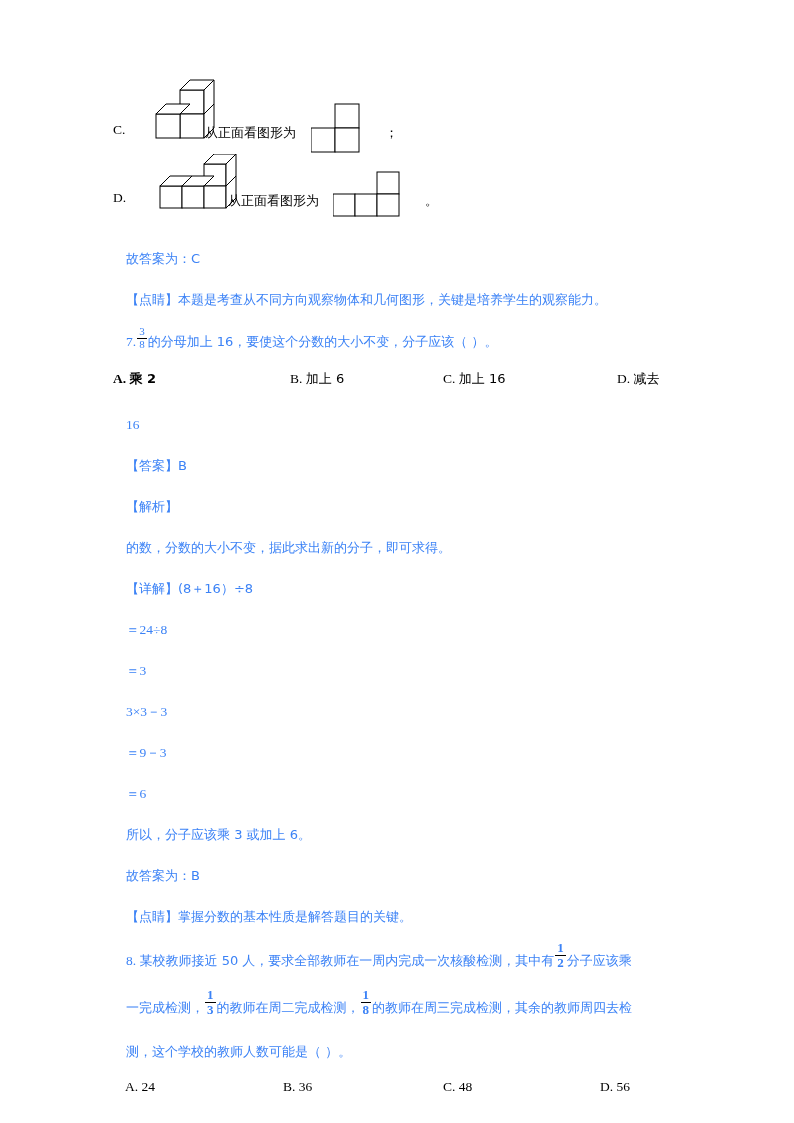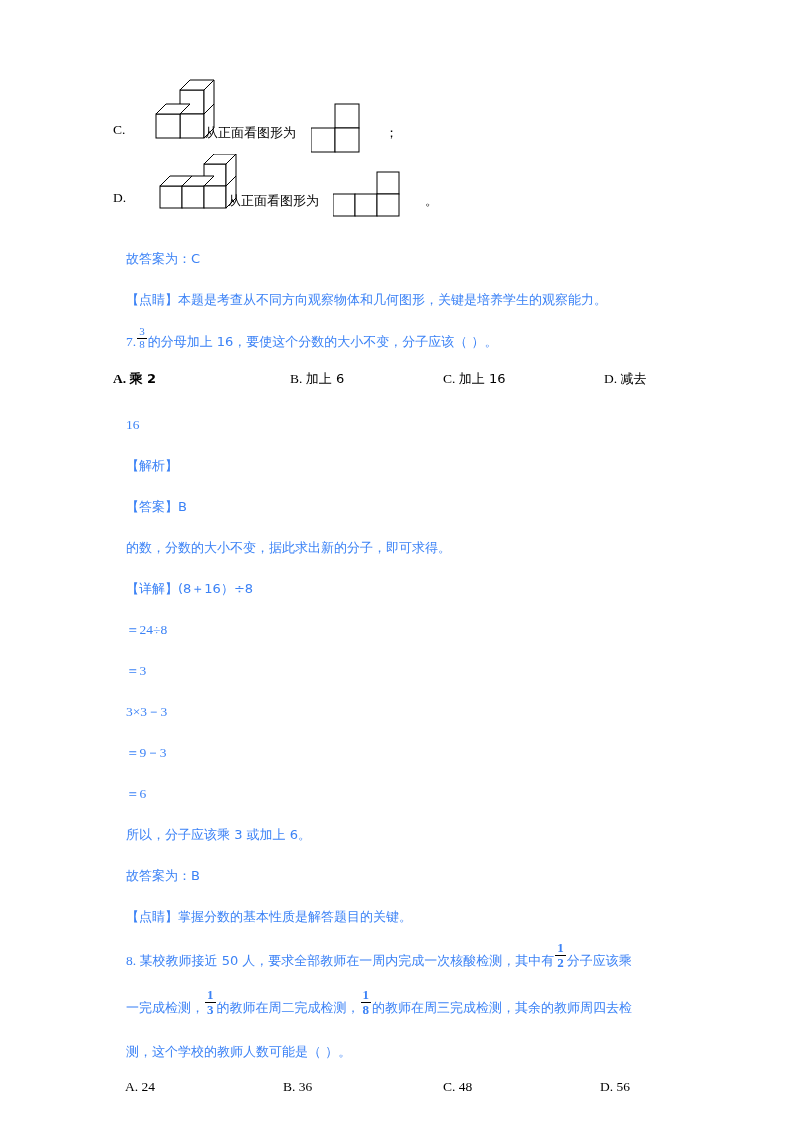--- a/index.html
+++ b/index.html
@@ -150,26 +150,26 @@
     <p class="line cn">【点睛】本题是考查从不同方向观察物体和几何图形，关键是培养学生的观察能力。</p>
 
     <p class="line" style="line-height:30px;">
       <span class="num">7.</span><span class="frac"><span class="n">3</span><span class="d">8</span></span><span class="cn">的分母加上 16，要使这个分数的大小不变，分子应该（      ）。</span>
     </p>
 
     <div class="opts">
       <span style="left:0px;font-weight:bold;"><span class="num">A.</span> <span class="cn">乘 2</span></span>
       <span style="left:177px;"><span class="num">B.</span> <span class="cn">加上 6</span></span>
       <span style="left:330px;"><span class="num">C.</span> <span class="cn">加上 16</span></span>
-      <span style="left:491px;"><span class="num">D.</span> <span class="cn">减去</span></span>
+      <span style="left:504px;"><span class="num">D.</span> <span class="cn">减去</span></span>
     </div>
     <p class="line num">16</p>
 
+    <p class="line cn">【答案】B</p>
     <p class="line cn">【解析】</p>
-    <p class="line cn">【答案】B</p>
     <p class="line cn">的数，分数的大小不变，据此求出新的分子，即可求得。</p>
     <p class="line cn">【详解】(8＋16）÷8</p>
     <p class="line num">＝24÷8</p>
     <p class="line num">＝3</p>
     <p class="line num">3×3－3</p>
     <p class="line num">＝9－3</p>
     <p class="line num">＝6</p>
     <p class="line cn">所以，分子应该乘 3 或加上 6。</p>
     <p class="line cn">故答案为：B</p>
     <p class="line cn">【点睛】掌握分数的基本性质是解答题目的关键。</p>

